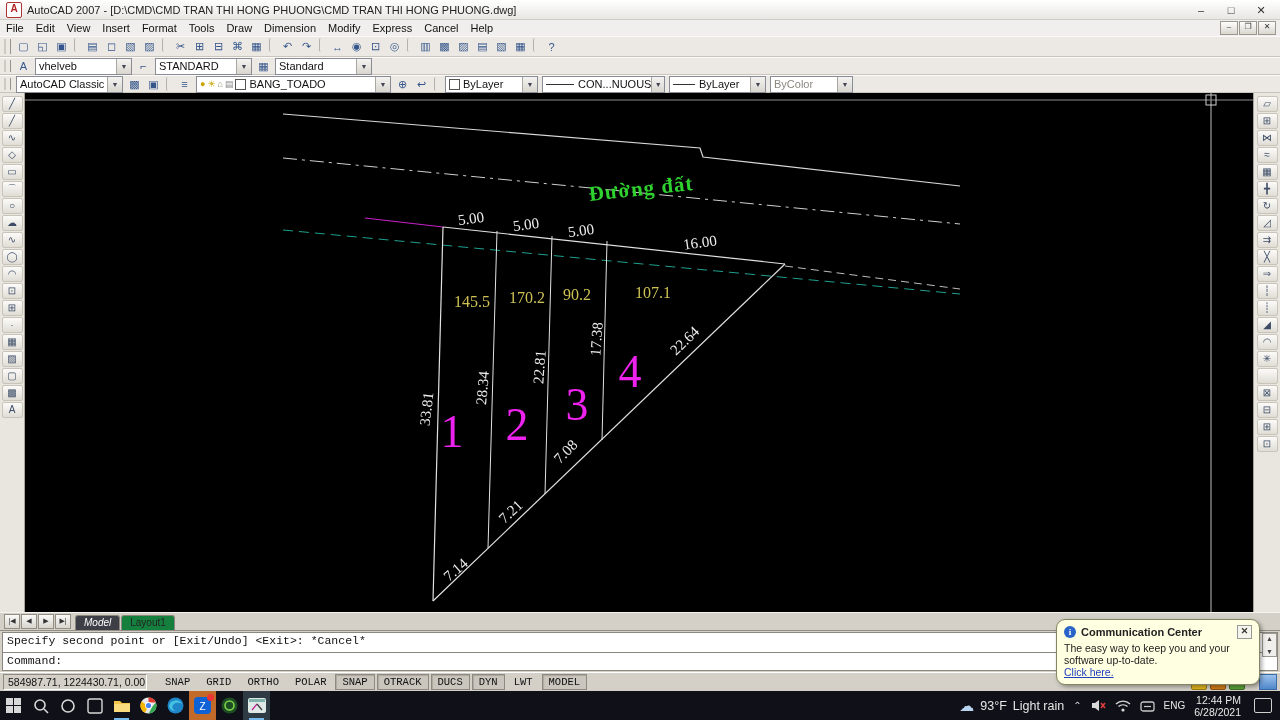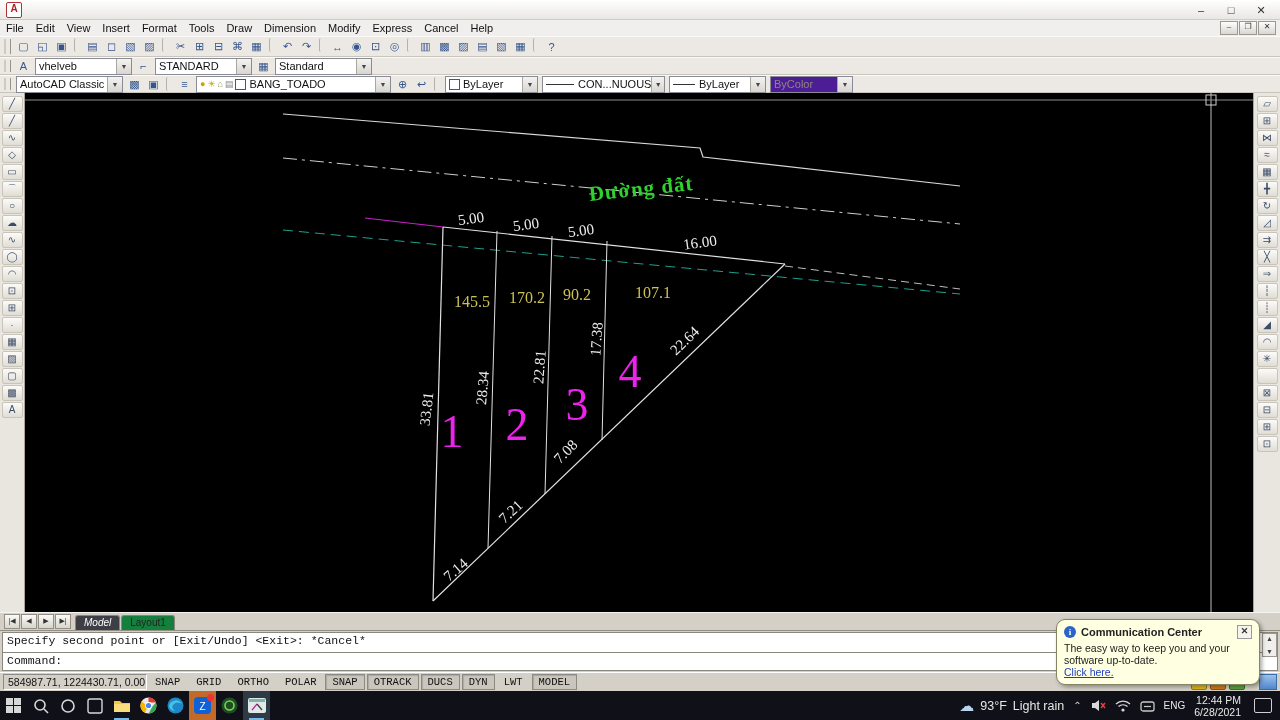--- a/index.html
+++ b/index.html
@@ -26,21 +26,21 @@
   .row3{height:18px;}
   .grip{width:4px;height:80%;border-left:2px solid #cdcac2;border-right:1px solid #98948a;margin:0 3px 0 1px;}
   .tb-ic{width:19px;height:17px;margin:0 0px;display:flex;align-items:center;justify-content:center;
     font-size:11px;color:#35568c;background:transparent;border-radius:2px;}
   .tb-ic.sep{width:5px;border-left:1px solid #b5b1a8;height:14px;margin:0 3px;}
   .combo{display:flex;align-items:center;background:#fff;border:1px solid #898c95;height:15px;
     font-size:11px;color:#111;padding-left:3px;margin:0 2px;box-sizing:content-box;position:relative;}
   .combo .arw{margin-left:auto;width:14px;height:100%;background:linear-gradient(#f4f3f1,#d9d6cf);
     border-left:1px solid #aaa7a0;display:flex;align-items:center;justify-content:center;
     font-size:7px;color:#445;}
-  .combo.disabled{background:#4c1d95;color:#8b887f;}
+  .combo.disabled{background:#ffffff;color:#8b887f;}
   .lay-mini{font-size:9px;margin-right:2px;line-height:13px;}
   .swatch{width:9px;height:9px;border:1px solid #555;background:#fff;margin-right:3px;}
   .lt-line{width:34px;height:1px;background:#333;margin-right:4px;}
   
   .workspace{flex:1;display:flex;min-height:0;}
   .sidestrip{background:#e9e6df;display:flex;flex-direction:column;align-items:center;padding-top:3px;gap:1px;box-sizing:border-box;}
   .left-strip{width:25px;border-right:1px solid #a9a59b;}
   .right-strip{width:27px;border-left:1px solid #a9a59b;}
   .side-ic{width:19px;height:14px;font-size:10px;line-height:14px;text-align:center;color:#3c4c66;
     background:linear-gradient(#fcfbf9,#e0ddd5);border:1px solid #c8c4ba;border-radius:2px;flex:none;}
@@ -70,21 +70,21 @@
     display:flex;align-items:flex-start;}
   .cmdline{height:16px;background:#fff;border:1px solid #8a877e;
     font-family:"Liberation Mono",monospace;font-size:11.5px;color:#111;padding:1px 3px 0 4px;}
   .cmd-scroll{position:absolute;right:3px;top:2px;width:15px;height:24px;background:#f0efec;
     border:1px solid #9b988f;display:flex;flex-direction:column;align-items:center;justify-content:space-between;
     font-size:7px;color:#444;padding:1px 0;box-sizing:border-box;}
   
   .statusbar{height:19px;background:#d4d0c8;display:flex;align-items:center;font-size:10.5px;
     border-top:1px solid #fff;box-sizing:border-box;padding:0 3px;color:#111;}
   .coords{width:138px;height:14px;border:1px solid #8d8a81;border-bottom-color:#fff;border-right-color:#fff;
-    background:#d4d0c8;font-size:10.5px;line-height:14px;padding-left:4px;}
+    background:#d4d0c8;font-size:10.5px;line-height:14px;padding-left:4px;margin-right:10px;}
   .toggle{padding:1px 6px;margin:0 1px;border:1px solid transparent;font-size:10.5px;font-family:Liberation Mono, monospace;}
   .toggle.pressed{border:1px solid #8d8a81;background:#cac6bd;box-shadow:inset 1px 1px 1px rgba(0,0,0,.15);}
   .tray{margin-left:auto;display:flex;align-items:center;gap:3px;}
   .tray-ic{width:14px;height:14px;border-radius:2px;display:inline-block;}
   .tray-caret{font-size:8px;color:#333;}
   .clean-screen{width:16px;height:14px;background:linear-gradient(#9cc2ef,#4f86c9);border:1px solid #3a6ca8;}
   
   .balloon{position:absolute;left:1056px;top:619px;width:188px;background:#ffffe1;
     border:1px solid #858565;border-radius:9px;padding:5px 7px 6px;z-index:60;
     box-shadow:2px 2px 4px rgba(0,0,0,.35);font-size:10.5px;color:#222;}
@@ -110,20 +110,21 @@
   .note-ic{width:16px;height:13px;border:1px solid #cfcfcf;border-radius:2px;margin-left:4px;}
   .sys svg{display:block;}
 </style>
 </head>
 <body>
 
 <div class="app">
 
   <div class="titlebar">
     <span class="acad-logo">A</span>
+    <span>AutoCAD 2007 - [D:\CMD\CMD TRAN THI HONG PHUONG\CMD TRAN THI HONG PHUONG.dwg]</span>
     <span class="win-btns">
       <span class="win-btn">–</span>
       <span class="win-btn">□</span>
       <span class="win-btn">✕</span>
     </span>
   </div>
 
   <div class="menubar">
     <span class="menu-item">File</span>
       <span class="menu-item">Edit</span>

